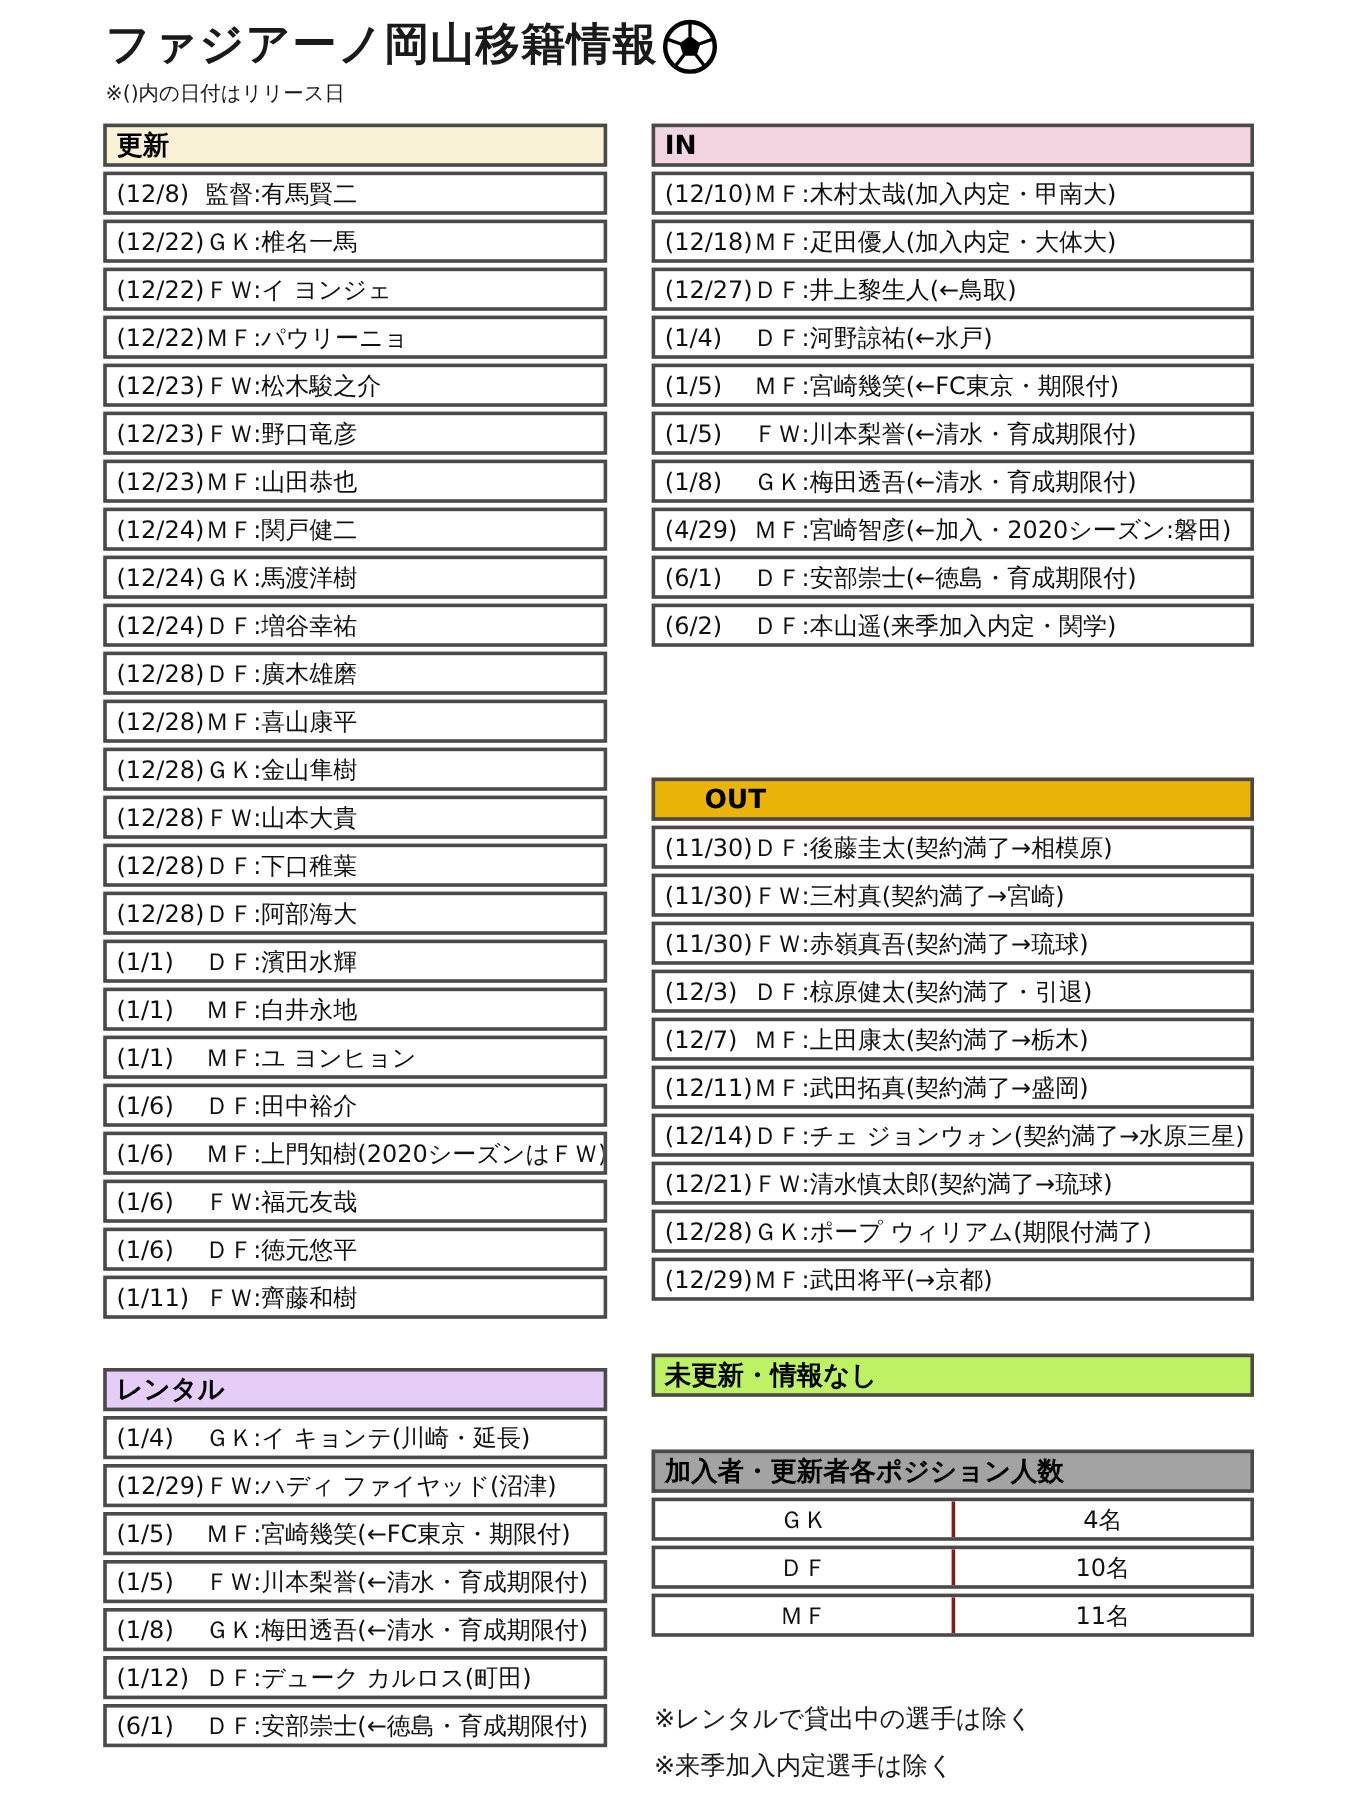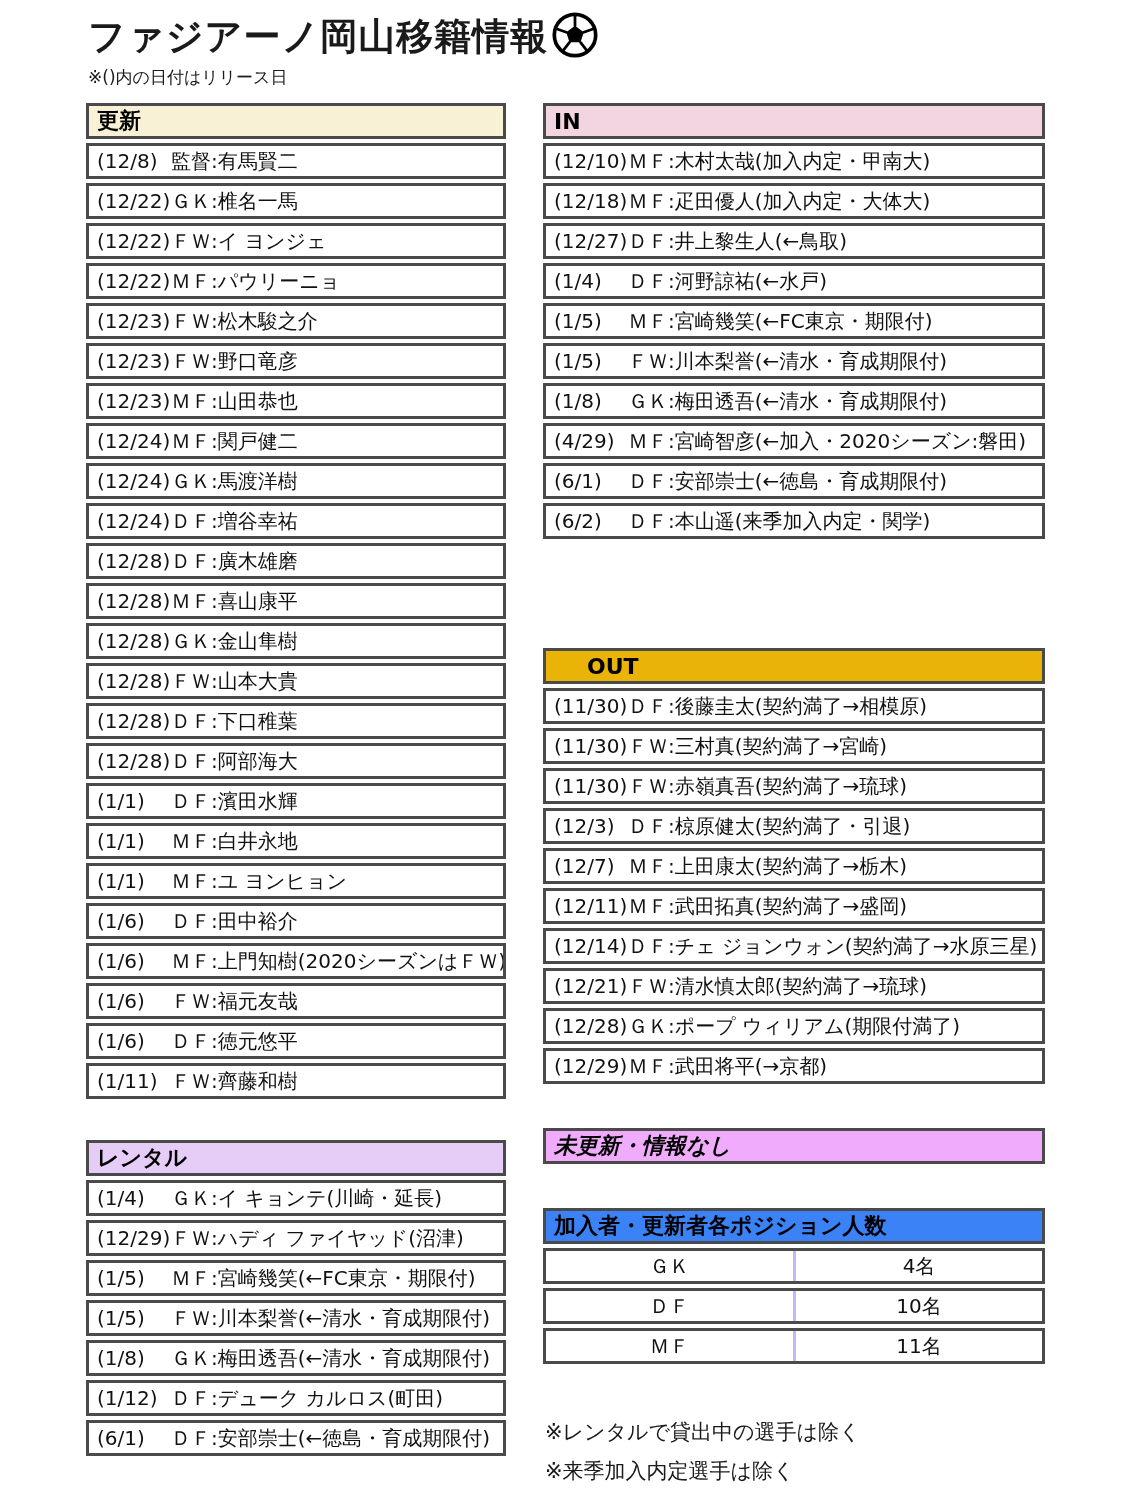--- a/index.html
+++ b/index.html
@@ -1,34 +1,34 @@
 <!DOCTYPE html>
 <html><head>
 <meta charset="utf-8">
 <style>
   * { margin:0; padding:0; box-sizing:border-box; }
   html,body { background:#ffffff; }
   .page { position:relative; width:1125px; height:1500px; background:#fff;
           font-family:"DejaVu Sans","Liberation Sans",sans-serif; color:#111; overflow:hidden; }
 
-  .title-row { position:absolute; left:88px; top:12px; display:flex; align-items:flex-start; gap:4px; }
+  .title-row { position:absolute; left:88px; top:12px; display:flex; align-items:flex-end; gap:4px; }
   .title { font-size:37px; font-weight:bold; letter-spacing:1px; color:#1a1a1a; }
   .ball { display:inline-flex; align-items:center; }
   .subtitle { position:absolute; left:88px; top:66px; font-size:17px; color:#1a1a1a; }
 
   .table { position:absolute; }
   .thead,.row { border:3px solid #4a4a4a; height:36px; margin-bottom:4px; background:#fff;
                 display:flex; align-items:center; padding:0 8px; overflow:hidden; white-space:nowrap; }
   .thead { font-weight:bold; font-size:22px; color:#000; }
   .row { font-size:20px; }
   .date { display:inline-block; min-width:74px; }
 
   .prow { padding:0; }
   .cell { display:flex; align-items:center; justify-content:center; height:100%; font-size:20px; }
-  .cpos { width:250px; border-right:3px solid #c4b5fd; }
+  .cpos { width:250px; border-right:3px solid #7f1d1d; }
   .ccnt { flex:1; }
 
   #update-table   { left:86px;  top:103px;  width:420px; }
   #in-table       { left:543px; top:103px;  width:502px; }
   #out-table      { left:543px; top:648px;  width:502px; }
   #rental-table   { left:86px;  top:1128px; width:420px; }
   #nochange-table { left:543px; top:1128px; width:502px; }
   #position-table { left:543px; top:1208px; width:502px; }
 
   .footnote { position:absolute; left:545px; font-size:21px; color:#1a1a1a; }
@@ -274,25 +274,25 @@
           <span class="txt">ＤＦ:デューク カルロス(町田)</span>
         </div>
         <div class="row">
           <span class="date">(6/1)</span>
           <span class="txt">ＤＦ:安部崇士(←徳島・育成期限付)</span>
         </div>
       </div>
   </section>
 
   <section class="table" id="nochange-table">
-    <div class="thead" style="background: #f0abfc; font-style: italic;">未更新・情報なし</div>
+    <div class="thead" style="background: #bef264;">未更新・情報なし</div>
   </section>
 
   <section class="table" id="position-table">
-    <div class="thead" style="background: #3b82f6;">加入者・更新者各ポジション人数</div>
+    <div class="thead" style="background: #a3a3a3;">加入者・更新者各ポジション人数</div>
     <div>
         <div class="row prow">
           <span class="cell cpos">ＧＫ</span>
           <span class="cell ccnt">4名</span>
         </div>
         <div class="row prow">
           <span class="cell cpos">ＤＦ</span>
           <span class="cell ccnt">10名</span>
         </div>
         <div class="row prow">

